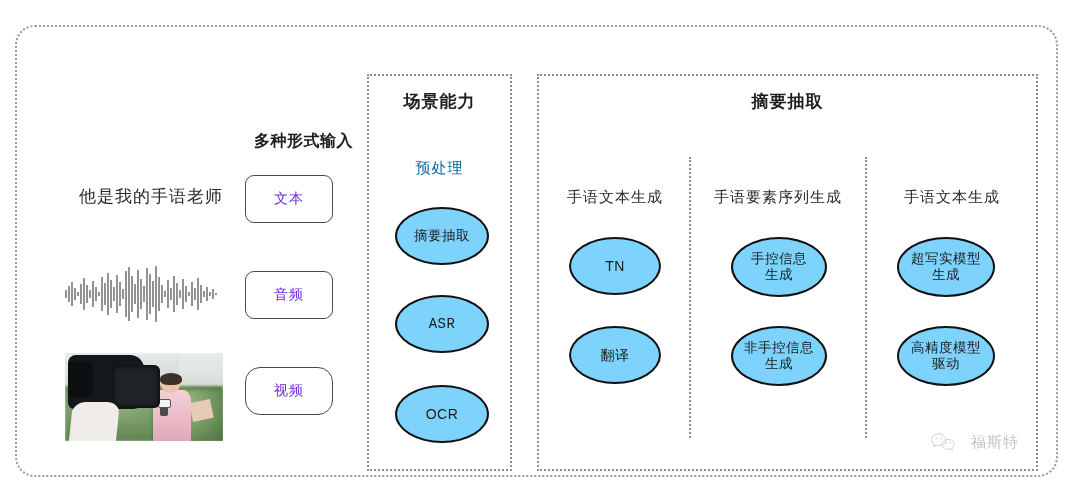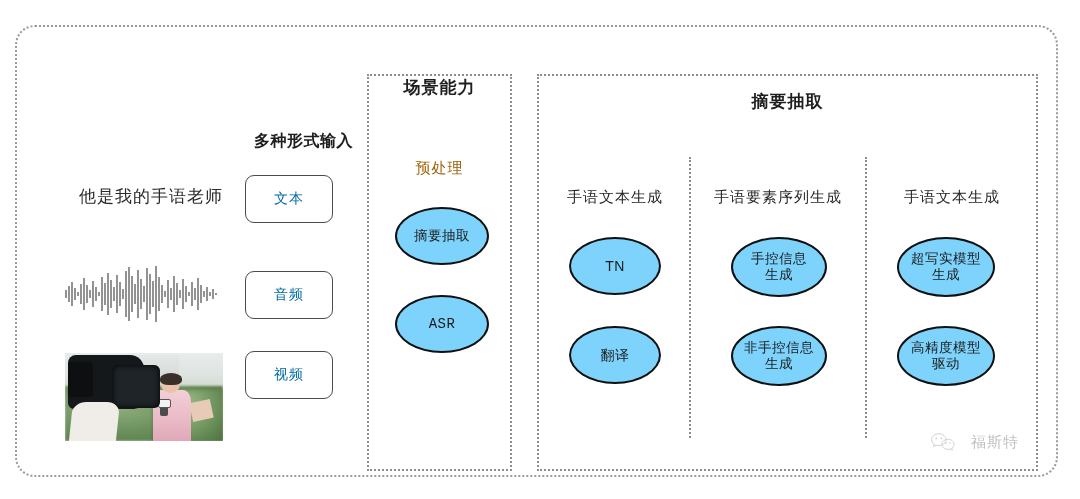--- a/index.html
+++ b/index.html
@@ -36,25 +36,25 @@
   #sample-sentence{
     position:absolute;left:44px;top:158px;width:180px;
     text-align:center;font-size:17px;color:#2a2a2a;letter-spacing:1px;
     white-space:nowrap;
   }
   .input-chip{
     position:absolute;left:228px;width:88px;height:48px;
     box-sizing:border-box;
     border:1.6px solid #4a4a4a;border-radius:9px;background:#fff;
     display:flex;align-items:center;justify-content:center;
-    font-size:14px;color:#0369a1;letter-spacing:1px;
+    font-size:14px;color:#6d28d9;letter-spacing:1px;
   }
   #chip-text{top:148px;}
   #chip-audio{top:244px;}
-  #chip-video{top:324px;}
+  #chip-video{top:340px;border-radius:15px;}
 
   
   #waveform{position:absolute;left:44px;top:238px;width:162px;height:58px;}
 
   
   #video-thumb{
     position:absolute;left:48px;top:326px;width:158px;height:88px;
     overflow:hidden;background:#cfd6cf;
   }
   #video-thumb .sky{
@@ -113,24 +113,24 @@
     position:absolute;left:2%;top:10%;width:16%;height:40%;
     background:#0d0f11;border-radius:4px;
   }
   #video-thumb .camera-arm{
     position:absolute;left:4%;bottom:0;width:30%;height:44%;
     background:#f0ece7;border-radius:28% 28% 0 0;transform:skewX(-6deg);
   }
 
   
   #scene-panel{left:350px;top:47px;width:145px;height:397px;}
-  #scene-panel .panel-title{top:0;}
+  #scene-panel .panel-title{top:14px;}
   #scene-subtitle{
     position:absolute;left:0;right:0;top:83px;text-align:center;
-    font-size:15px;color:#a16207;letter-spacing:1px;
+    font-size:15px;color:#0369a1;letter-spacing:1px;
   }
 
   
   #core-panel{left:520px;top:47px;width:501px;height:397px;}
   #core-panel .panel-title{top:14px;}
   .col-divider{
     position:absolute;top:81px;width:0;height:281px;
     border-left:2px dotted #8d8d8d;
   }
   #divider-1{left:150px;}
@@ -264,20 +264,21 @@
   <div class="input-chip" id="chip-text">文本</div>
   <div class="input-chip" id="chip-audio">音频</div>
   <div class="input-chip" id="chip-video">视频</div>
 
   <div class="panel" id="scene-panel">
     <div class="panel-title">场景能力</div>
     <div id="scene-subtitle">预处理</div>
 
     <div class="node small-cn" id="node-zhaiyao">摘要抽取</div>
     <div class="node" id="node-asr">ASR</div>
+    <div class="node" id="node-ocr">OCR</div>
   </div>
 
   <div class="panel" id="core-panel">
     <div class="panel-title">摘要抽取</div>
 
     <div class="col-divider" id="divider-1"></div>
     <div class="col-divider" id="divider-2"></div>
 
     <div class="col-header" id="col-header-0">手语文本生成</div>
     <div class="col-header" id="col-header-1">手语要素序列生成</div>

